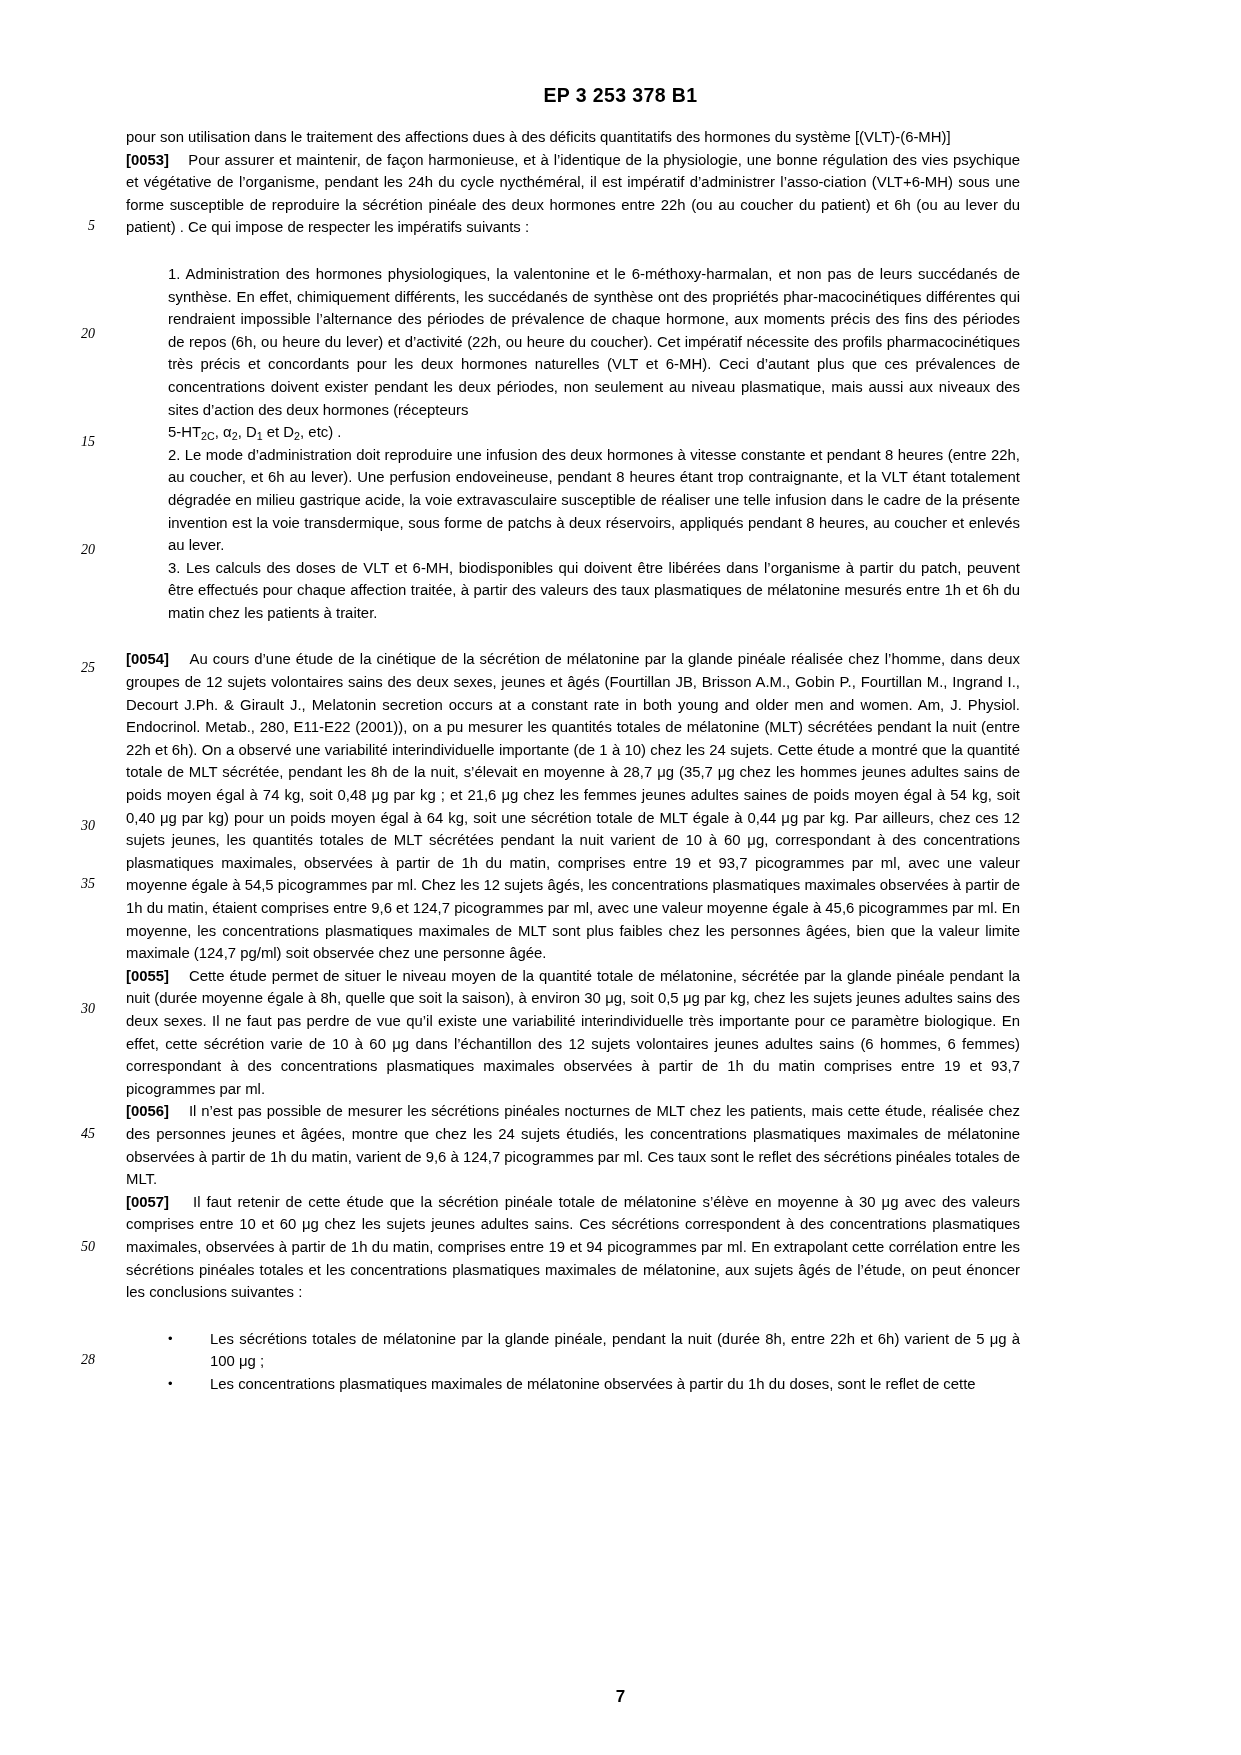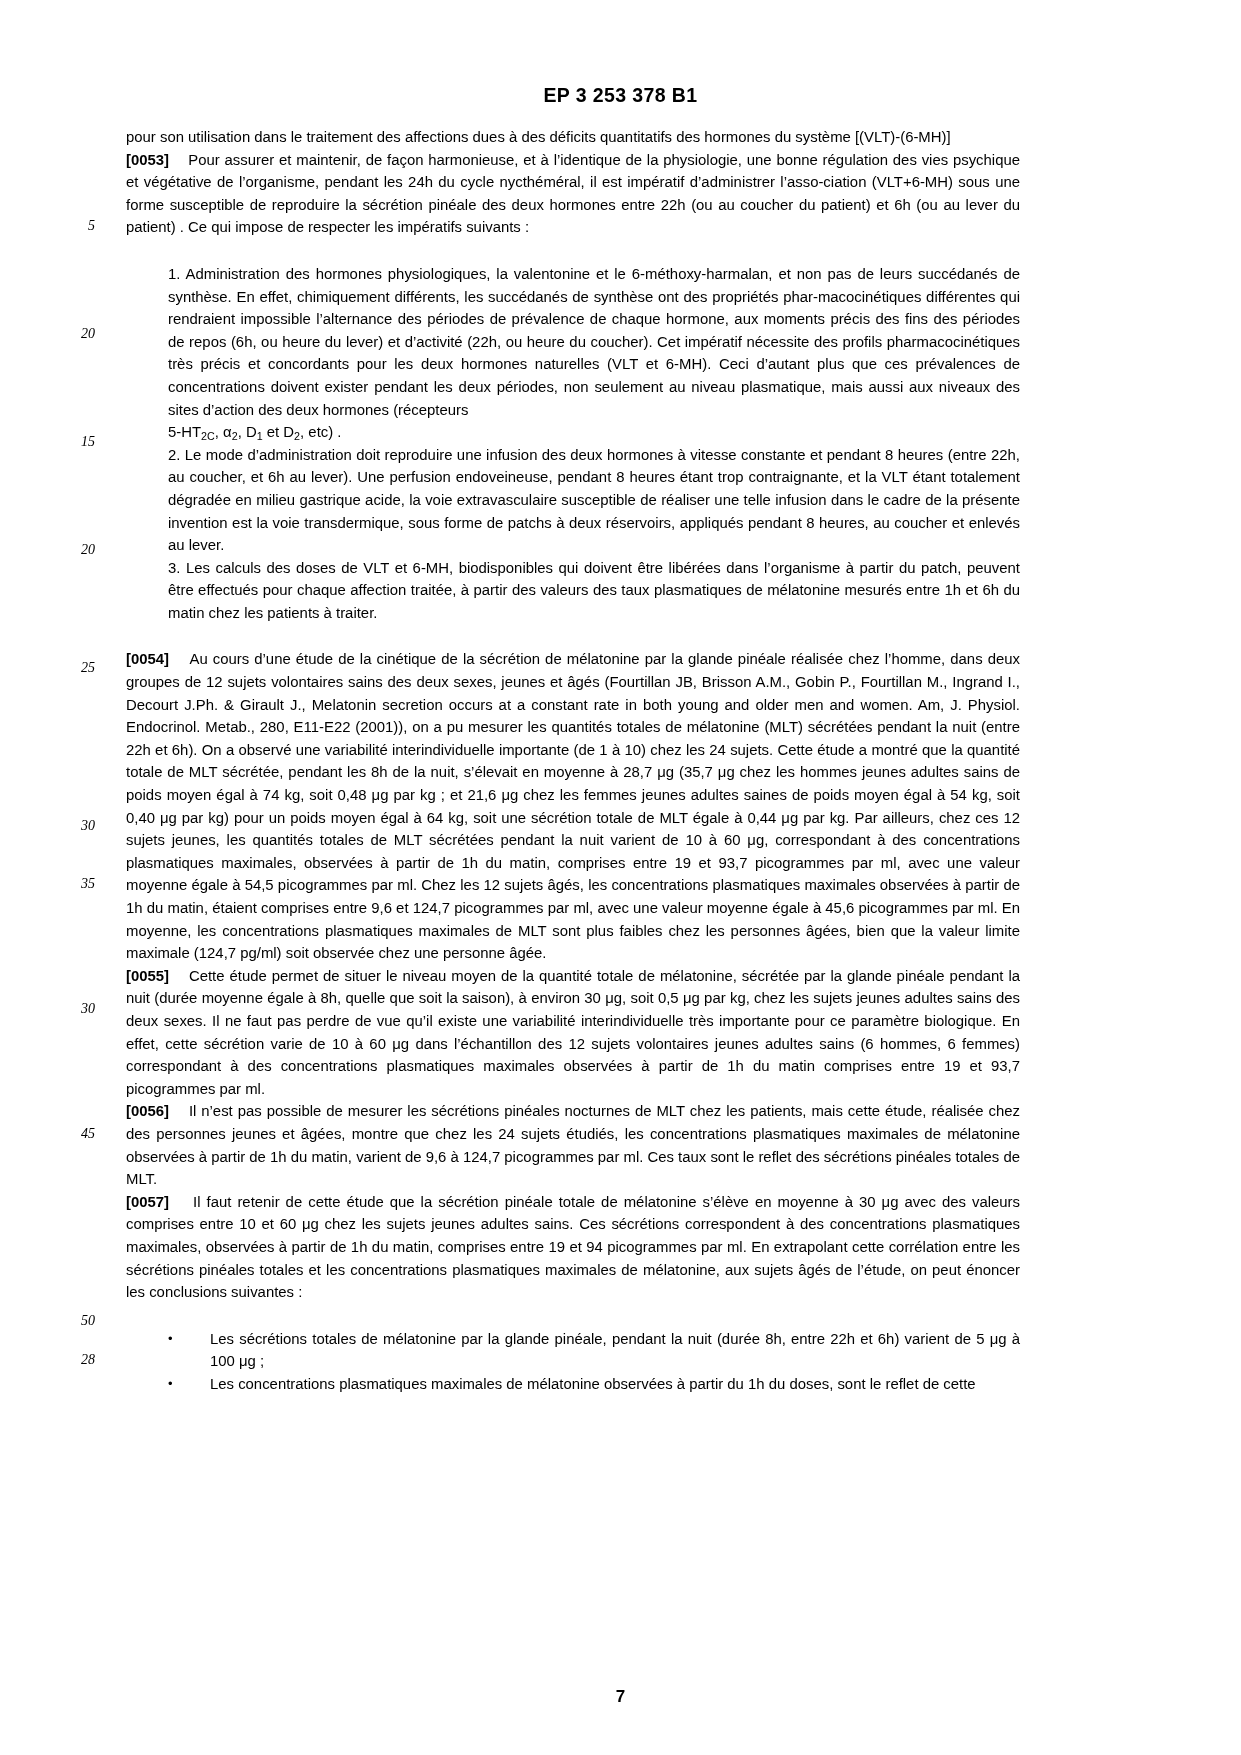--- a/index.html
+++ b/index.html
@@ -113,21 +113,21 @@
   <div class="margin-numbers">
     <div class="margin-number" style="top:218px;">5</div>
     <div class="margin-number" style="top:326px;">20</div>
     <div class="margin-number" style="top:434px;">15</div>
     <div class="margin-number" style="top:542px;">20</div>
     <div class="margin-number" style="top:660px;">25</div>
     <div class="margin-number" style="top:818px;">30</div>
     <div class="margin-number" style="top:876px;">35</div>
     <div class="margin-number" style="top:1001px;">30</div>
     <div class="margin-number" style="top:1126px;">45</div>
-    <div class="margin-number" style="top:1313px;">50</div>
+    <div class="margin-number" style="top:1239px;">50</div>
     <div class="margin-number" style="top:1352px;">28</div>
   </div>
 
   <div class="body-col">
 
     <p class="para">pour son utilisation dans le traitement des affections dues à des déficits quantitatifs des hormones du système [(VLT)-(6-MH)]</p>
 
     <p class="para"><span class="pnum">[0053]</span>&nbsp;&nbsp;&nbsp;&nbsp;<span>Pour assurer et maintenir, de façon harmonieuse, et à l’identique de la physiologie, une bonne régulation des vies psychique et végétative de l’organisme, pendant les 24h du cycle nycthéméral, il est impératif d’administrer l’asso-ciation (VLT+6-MH) sous une forme susceptible de reproduire la sécrétion pinéale des deux hormones entre 22h (ou au coucher du patient) et 6h (ou au lever du patient) . Ce qui impose de respecter les impératifs suivants :</span></p>
 
     <div class="gap-m"></div>

